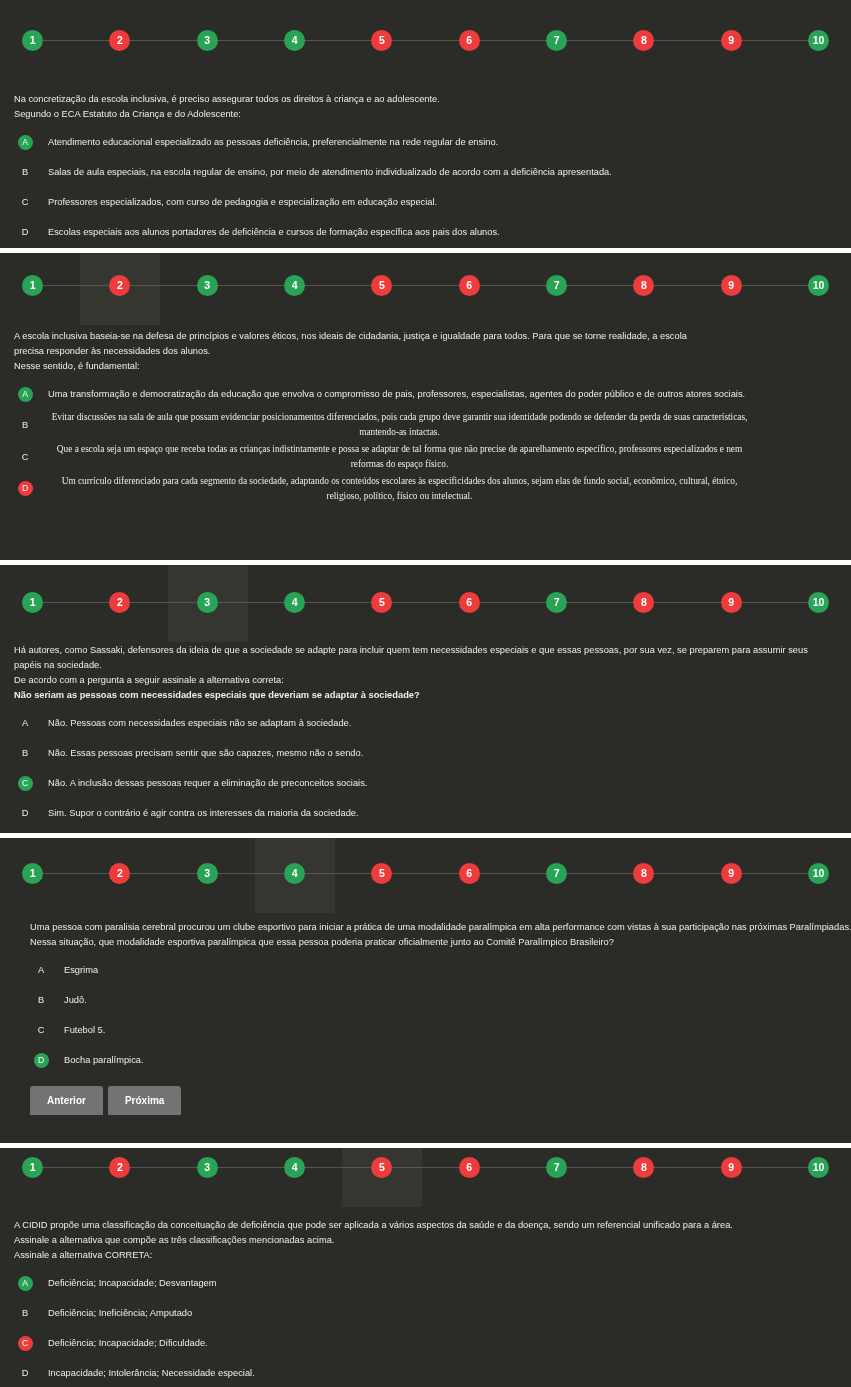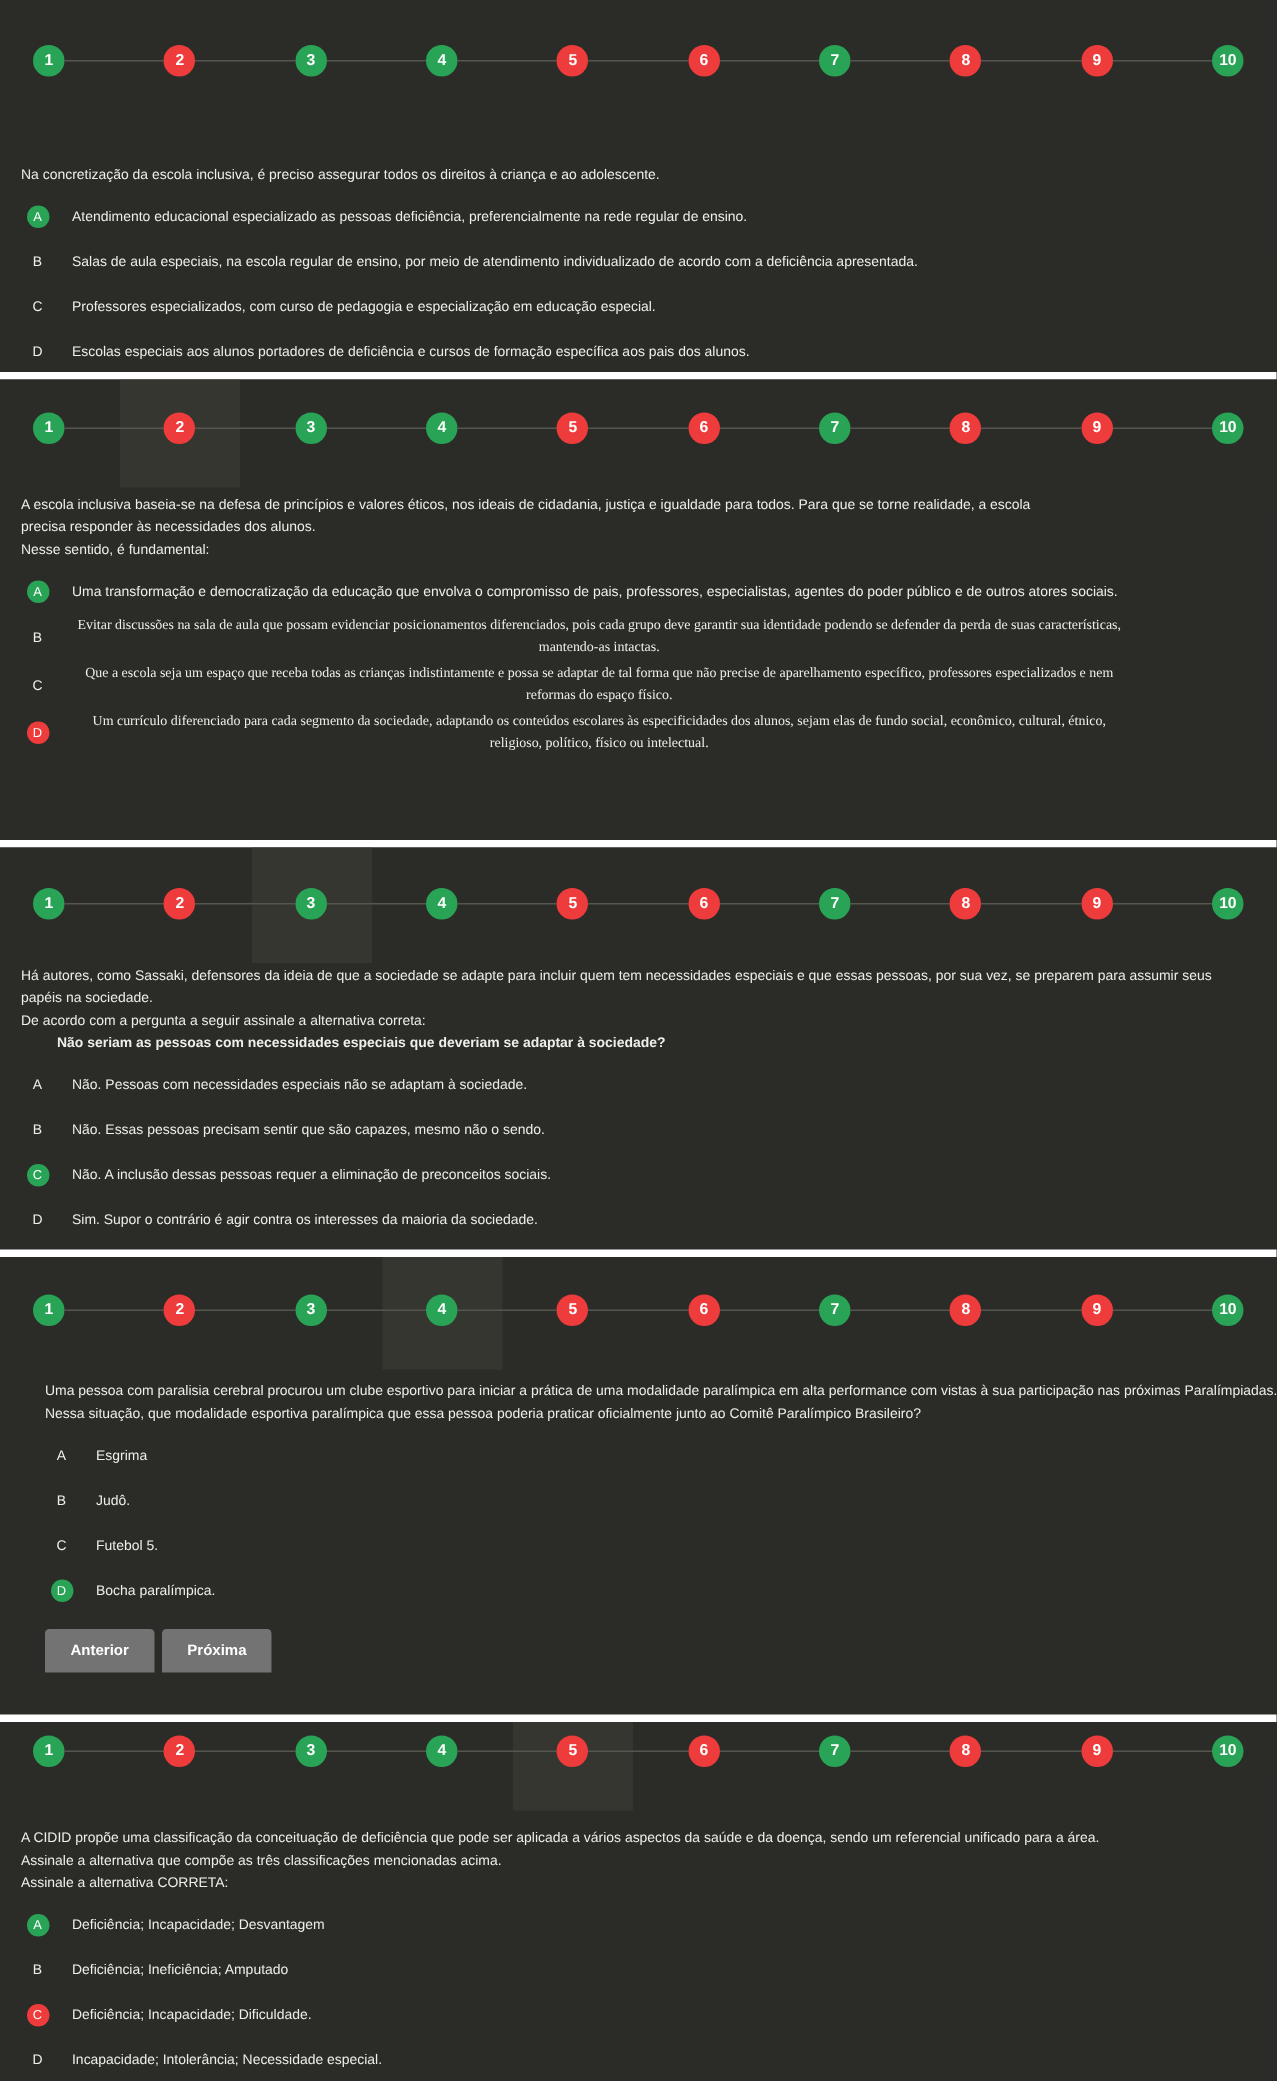--- a/index.html
+++ b/index.html
@@ -83,21 +83,21 @@
     z-index: 2;
     padding: 0 14px;
     box-sizing: border-box;
   }
   .stmt {
     font-size: 9.3px;
     line-height: 1.62;
     color: #eeeeea;
     margin: 0;
   }
-  .stmt.bold { font-weight: bold; margin-left: 24px; }
+  .stmt.bold { font-weight: bold; }
 
   .options {
     margin-top: 6px;
   }
   .option {
     display: flex;
     align-items: center;
     margin-bottom: 2px;
   }
   .opt-marker {
@@ -174,22 +174,23 @@
           <div class="connector"></div>
           <div class="dot green">7</div>
           <div class="connector"></div>
           <div class="dot red">8</div>
           <div class="connector"></div>
           <div class="dot red">9</div>
           <div class="connector"></div>
           <div class="dot green">10</div>
         </div>
       </div>
-      <div class="qbody" style="position: absolute; top: 92px; left: 0px; width: 851px; margin-top: 17px;">
+      <div class="qbody" style="position: absolute; top: 92px; left: 0px; width: 851px;">
         <p class="stmt">Na concretização da escola inclusiva, é preciso assegurar todos os direitos à criança e ao adolescente.</p>
+        <p class="stmt">Segundo o ECA  Estatuto da Criança e do Adolescente:</p>
         <div class="options">
           <div class="option">
             <div class="opt-marker">
               <span class="badge green">A</span>
             </div>
             <div class="opt-text">Atendimento educacional especializado as pessoas deficiência, preferencialmente na rede regular de ensino.</div>
           </div>
           <div class="option">
             <div class="opt-marker">
               <span>B</span>

